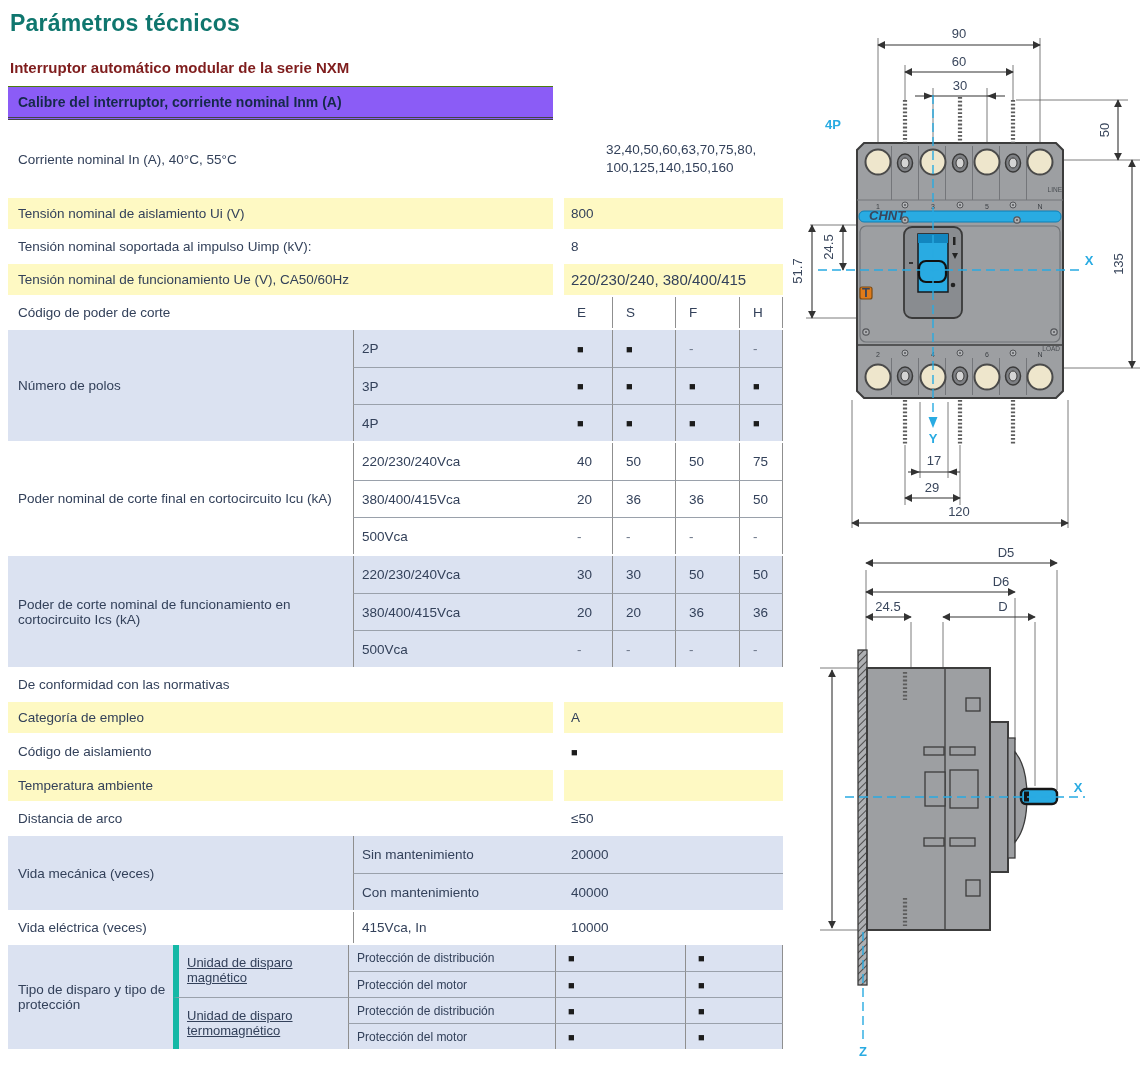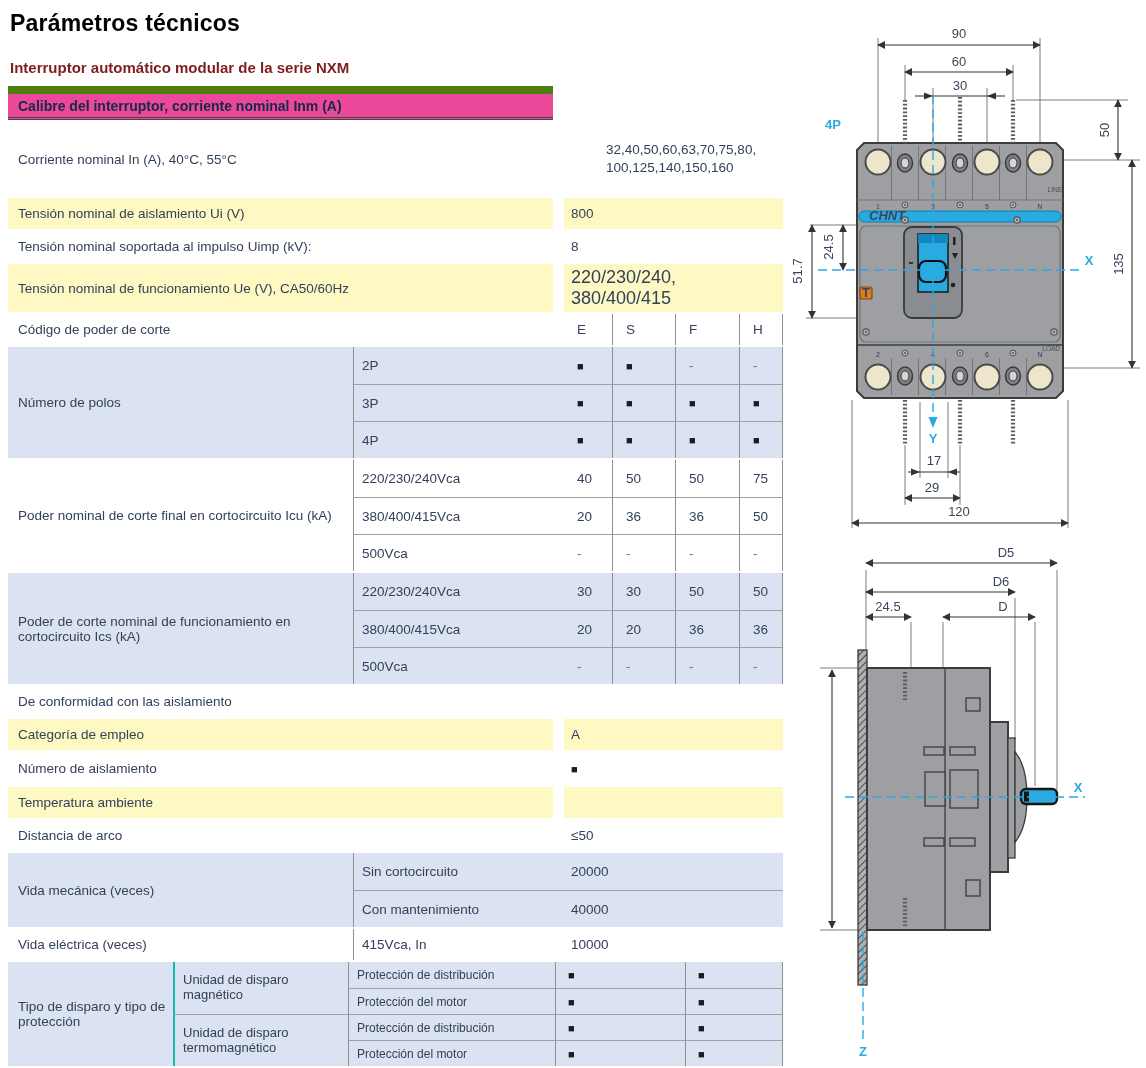--- a/index.html
+++ b/index.html
@@ -1,45 +1,45 @@
 <!DOCTYPE html>
 <html><head>
 <meta charset="utf-8">
 <style>
   html,body{margin:0;padding:0;background:#fff;}
   body{font-family:"Liberation Sans",sans-serif;color:#33415a;}
   .layout{display:grid;grid-template-columns:775px 355px;column-gap:8px;padding-left:8px;width:1146px;box-sizing:border-box;}
-  h1{font-size:23px;margin:10px 0 0 2px;color:#000000;letter-spacing:.2px;}
+  h1{font-size:23px;margin:10px 0 0 2px;color:#0f766e;letter-spacing:.2px;}
   h2{font-size:15px;margin:22px 0 10px 2px;color:#7f1d1d;}
   .tbl{width:775px;font-size:13.5px;}
   .tr{display:grid;margin-top:2px;}
   .cols-simple{grid-template-columns:545px 11px 219px;}
   .cols-esfh{grid-template-columns:545px 11px 48px 63px 64px 44px;}
   .cols-vida{grid-template-columns:345px 200px 11px 219px;}
   .grp-cols{grid-template-columns:345px 200px 11px 48px 63px 64px 44px;grid-auto-rows:minmax(37px,auto);}
   .trip-cols{grid-template-columns:165px 175px 208px 129px 98px;grid-auto-rows:minmax(26px,auto);}
   .c{display:flex;align-items:center;}
   .lab{padding:3px 6px 3px 10px;}
   .sub{padding:3px 6px 3px 8px;border-left:1px solid #8f8f8f;}
   .val{padding:3px 6px 3px 7px;}
   .vq{padding:2px 2px 2px 13px;}
   .bl{border-left:1px solid #8f8f8f;}
   .br{border-right:1px solid #8f8f8f;}
   .bt{border-top:1px solid #9aa1ab;}
   .bgs .c{background:#fef9c3;}
   .bgg{background:#dbe2f1;}
   .rh{min-height:34px;}
-  .rh .hb{background:#ec4899;border-top:8px solid #4d7c0f;border-bottom:3px double #454545;font-weight:700;color:#15294a;font-size:14px;}
+  .rh .hb{background:#8b5cf6;border-top:1px solid #4d7c0f;border-bottom:3px double #454545;font-weight:700;color:#15294a;font-size:14px;}
   .r30{min-height:31px;}
   .r74{min-height:74px;gap:18px;}
   .pre{white-space:pre-line;line-height:1.3;padding:4px 6px;}
-  .smalltxt{font-size:18px;}
+  .smalltxt{font-size:15px;}
   .sqt{font-size:11px;color:#1c1c1c;}
   .dash{color:#6b7689;}
-  .unit{padding:1px 4px 1px 8px;border-left:2px solid #14b8a6;line-height:1.15;font-size:13px;}
+  .unit{padding:1px 4px 1px 8px;border-left:6px solid #14b8a6;line-height:1.15;font-size:13px;text-decoration:underline;}
   .tsub{padding:1px 4px 1px 8px;border-left:1px solid #8f8f8f;border-right:1px solid #8f8f8f;font-size:12px;}
   .tv{padding-left:12px;}
   .gp{}
   .dwg text{font-family:"Liberation Sans",sans-serif;fill:#39465c;font-size:13px;}
   .dwg .cyt{fill:#29abe2;font-weight:bold;}
   .dwg .tiny{font-size:7px;fill:#3c4045;}
   .dwg .micro{font-size:6.5px;fill:#4a4e53;}
   .dim{stroke:#333;stroke-width:1.1;marker-start:url(#ah);marker-end:url(#ah);}
   .dimp{stroke:#333;stroke-width:1.1;}
   .ext{stroke:#5a5a5a;stroke-width:0.8;}
@@ -158,52 +158,52 @@
       <div class="c vq bl br bt">36</div>
       <div class="c sub bt">500Vca</div>
           <div class="gp bt"></div>
       <div class="c vq bt dash">-</div>
       <div class="c vq bl bt dash">-</div>
       <div class="c vq bl bt dash">-</div>
       <div class="c vq bl br bt dash">-</div>
     </div>
 
     <div class="tr cols-simple r30">
-      <div class="c lab">De conformidad con las aislamiento</div>
+      <div class="c lab">De conformidad con las normativas</div>
       <div class="gap"></div>
       <div class="c val"></div>
     </div>
 
     <div class="tr cols-simple r30 bgs">
       <div class="c lab">Categoría de empleo</div>
       <div class="gap"></div>
       <div class="c val">A</div>
     </div>
 
     <div class="tr cols-simple r30" style="min-height:33px">
-      <div class="c lab">Número de aislamiento</div>
+      <div class="c lab">Código de aislamiento</div>
       <div class="gap"></div>
       <div class="c val sqt">■</div>
     </div>
 
     <div class="tr cols-simple r30 bgs">
       <div class="c lab">Temperatura ambiente</div>
       <div class="gap"></div>
       <div class="c val"></div>
     </div>
 
     <div class="tr cols-simple r30">
       <div class="c lab">Distancia de arco</div>
       <div class="gap"></div>
       <div class="c val">≤50</div>
     </div>
 
     <div class="tr cols-vida bgg" style="grid-auto-rows:minmax(37px,auto)">
       <div class="c lab" style="grid-row:1/span 2;grid-column:1">Vida mecánica (veces)</div>
-      <div class="c sub">Sin cortocircuito</div>
+      <div class="c sub">Sin mantenimiento</div>
           <div class="gp"></div>
       <div class="c val">20000</div>
       <div class="c sub bt">Con mantenimiento</div>
           <div class="gp bt"></div>
       <div class="c val bt">40000</div>
     </div>
 
     <div class="tr cols-vida r30">
       <div class="c lab">Vida eléctrica (veces)</div>
       <div class="c sub">415Vca, In</div>

